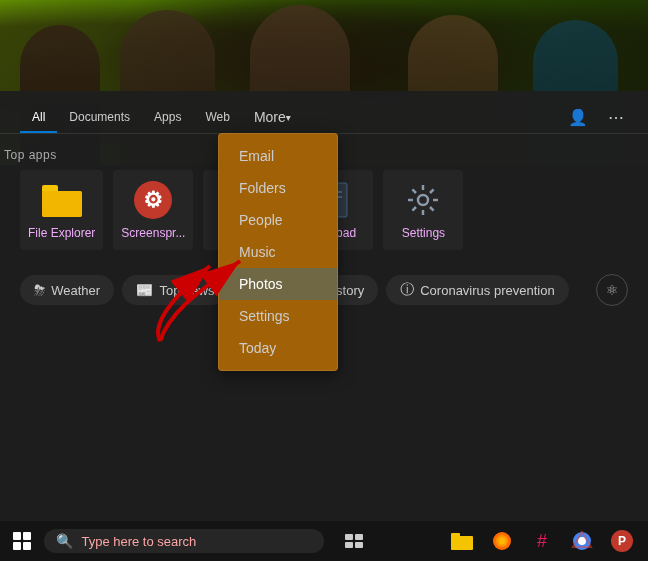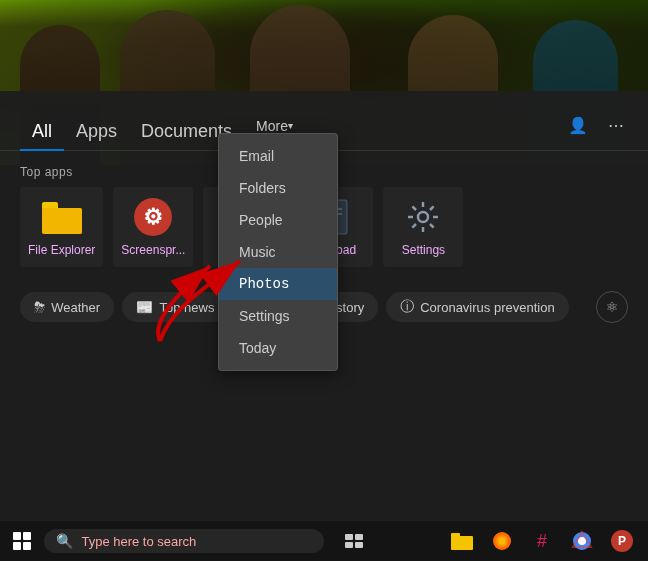--- a/index.html
+++ b/index.html
@@ -84,26 +84,25 @@
     .nav-tabs {
       display: flex;
       align-items: center;
       padding: 10px 20px 0;
       border-bottom: 1px solid rgba(255,255,255,0.1);
       position: relative;
     }
 
     .nav-tab {
       color: #ccc;
-      font-size: 18px;
+      font-size: 12px;
       padding: 8px 12px;
       cursor: pointer;
       position: relative;
       text-decoration: none;
-      margin-top: 12px;
     }
 
     .nav-tab.active {
       color: #fff;
     }
 
     .nav-tab.active::after {
       content: '';
       position: absolute;
       bottom: -1px;
@@ -139,53 +138,52 @@
       font-size: 16px;
       cursor: pointer;
       padding: 4px;
     }
 
     
     .dropdown-menu {
       position: absolute;
       top: 42px;
       left: 218px;
-      background: #404040;
+      background: #a16207;
       border: 1px solid rgba(255,255,255,0.1);
       border-radius: 4px;
       z-index: 100;
       min-width: 120px;
       padding: 6px 0;
       box-shadow: 0 4px 16px rgba(0,0,0,0.5);
     }
 
     .dropdown-item {
       padding: 8px 20px;
       color: #ccc;
       font-size: 14px;
       cursor: pointer;
       display: block;
     }
 
     .dropdown-item:hover, .dropdown-item.highlighted {
       background: rgba(255,255,255,0.1);
       color: #fff;
-      font-family: Liberation Mono, monospace;
     }
 
     .dropdown-item.highlighted {
       background: rgba(0,120,212,0.3);
       color: #fff;
     }
 
     
     .section-label {
       color: #aaa;
       font-size: 12px;
-      padding: 14px 20px 8px;
+      padding: 14px 4px 8px;
       letter-spacing: 0.5px;
     }
 
     
     .apps-grid {
       display: flex;
       gap: 10px;
       padding: 0 20px 16px;
       flex-wrap: nowrap;
     }
@@ -382,22 +380,23 @@
   <div class="silhouette-2"></div>
   <div class="silhouette-3"></div>
   <div class="silhouette-4"></div>
   <div class="silhouette-5"></div>
 </div>
 
 <div class="start-menu">
 
   <div class="nav-tabs">
     <div class="nav-tab active">All</div>
+    <div class="nav-tab">Documents</div>
     <div class="nav-tab">Apps</div>
-    <div class="nav-tab">Documents</div>
+    <div class="nav-tab">Web</div>
     <div class="nav-tab-more">
       <span>More</span>
       <span class="chevron">▾</span>
     </div>
     <div class="nav-icons">
       <div class="nav-icon-btn">👤</div>
       <div class="nav-icon-btn">⋯</div>
     </div>
 
     <div class="dropdown-menu">

